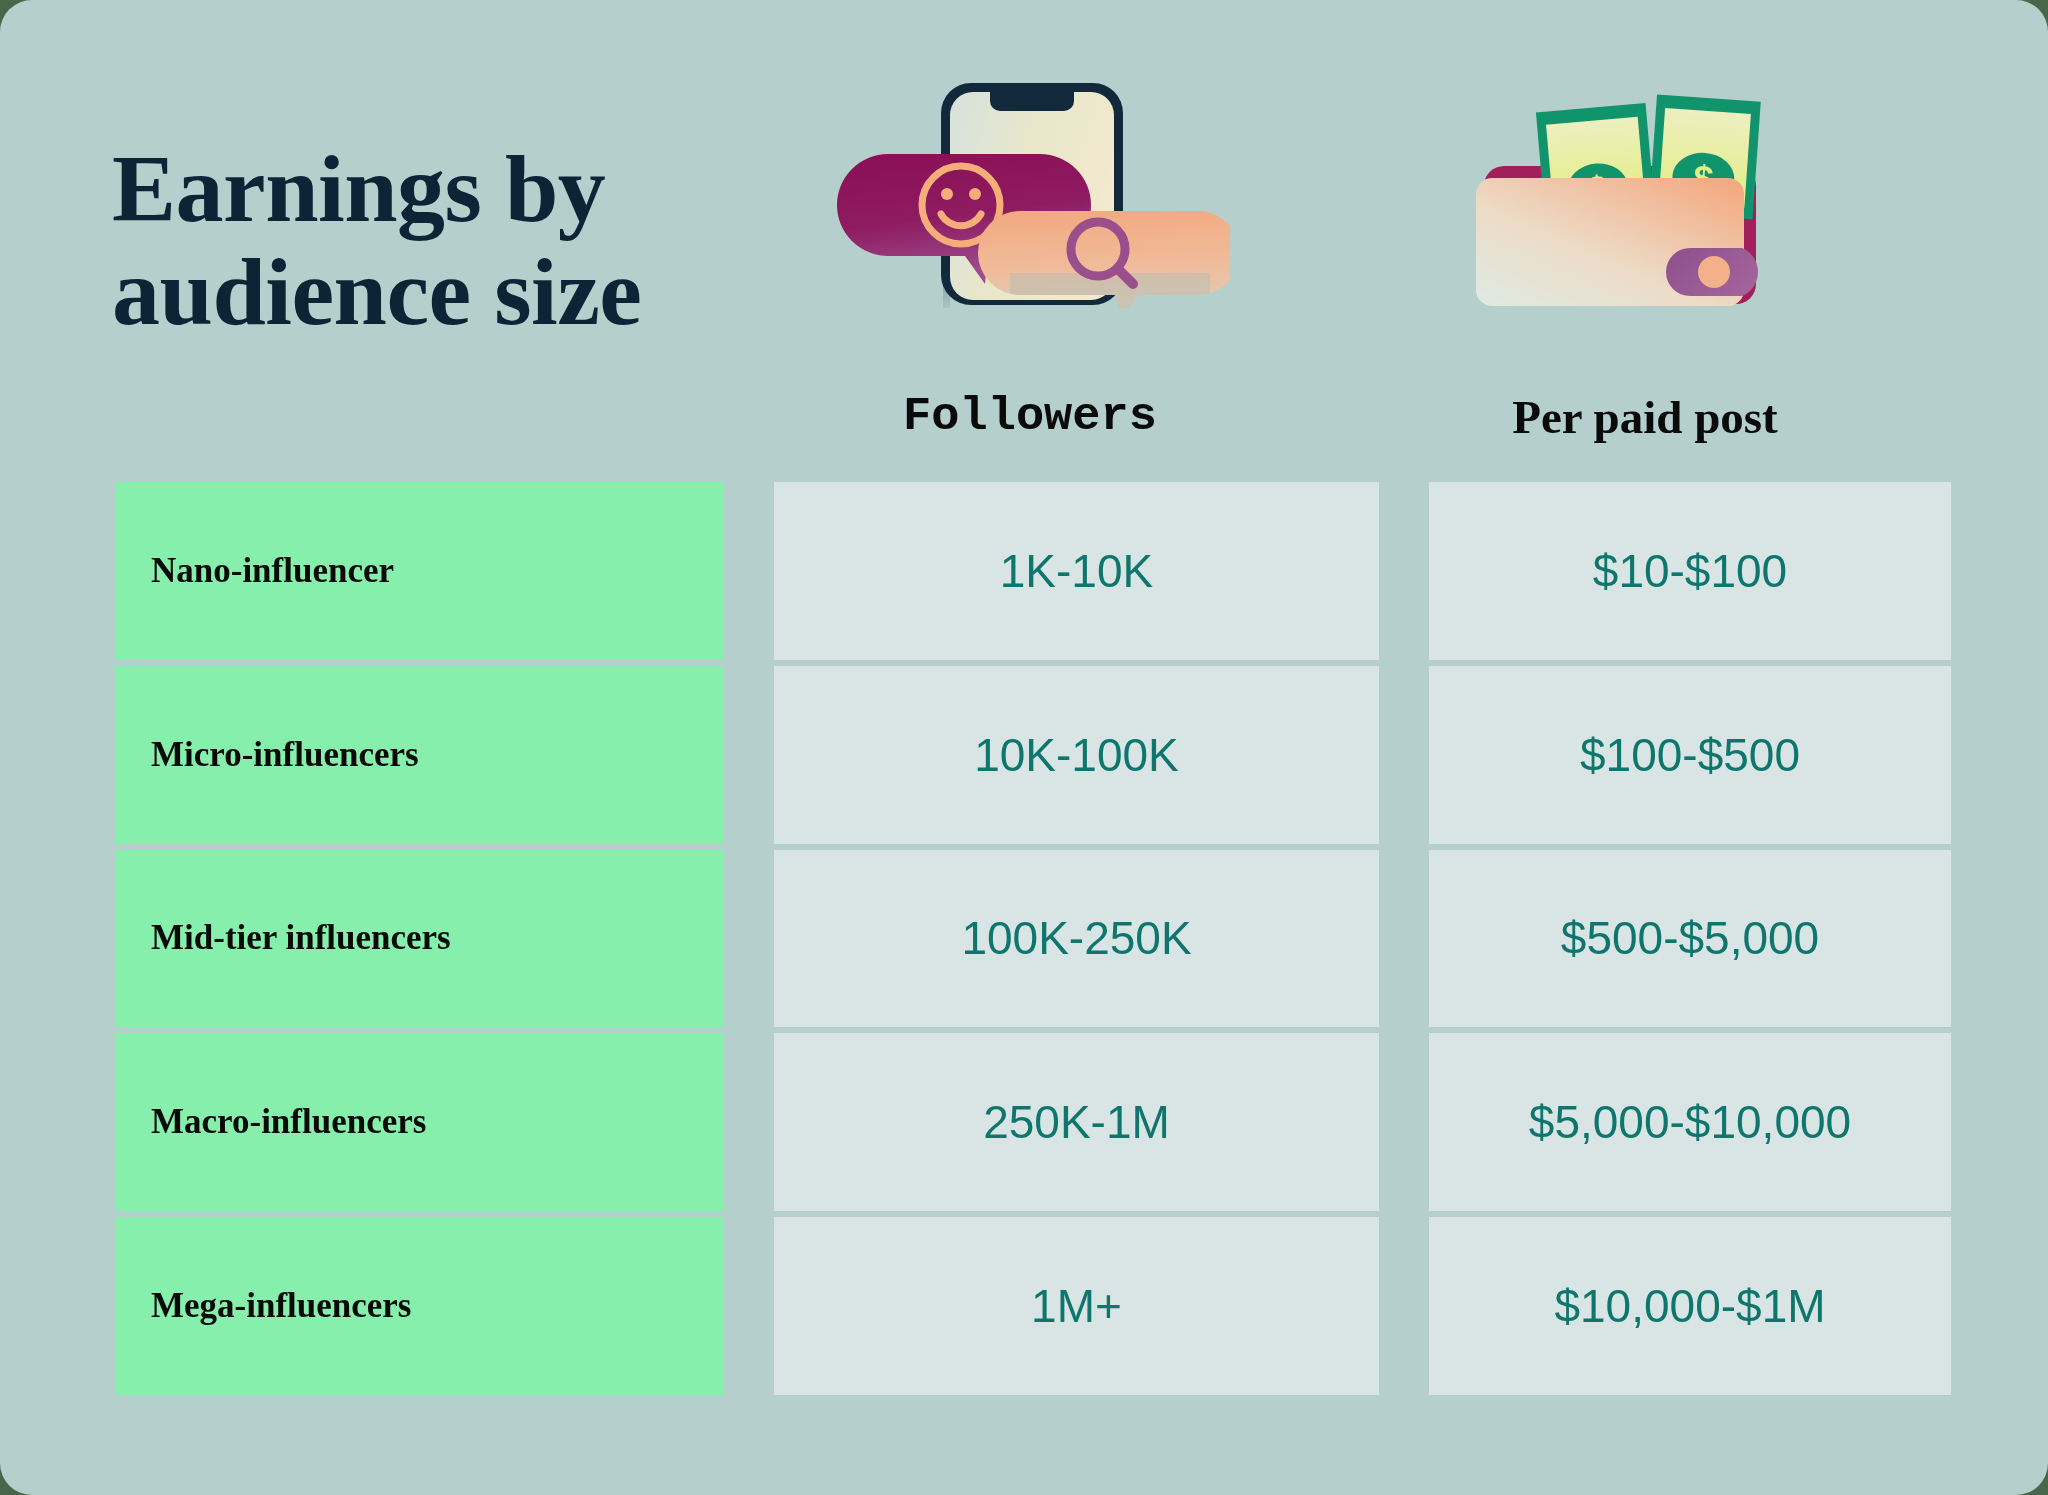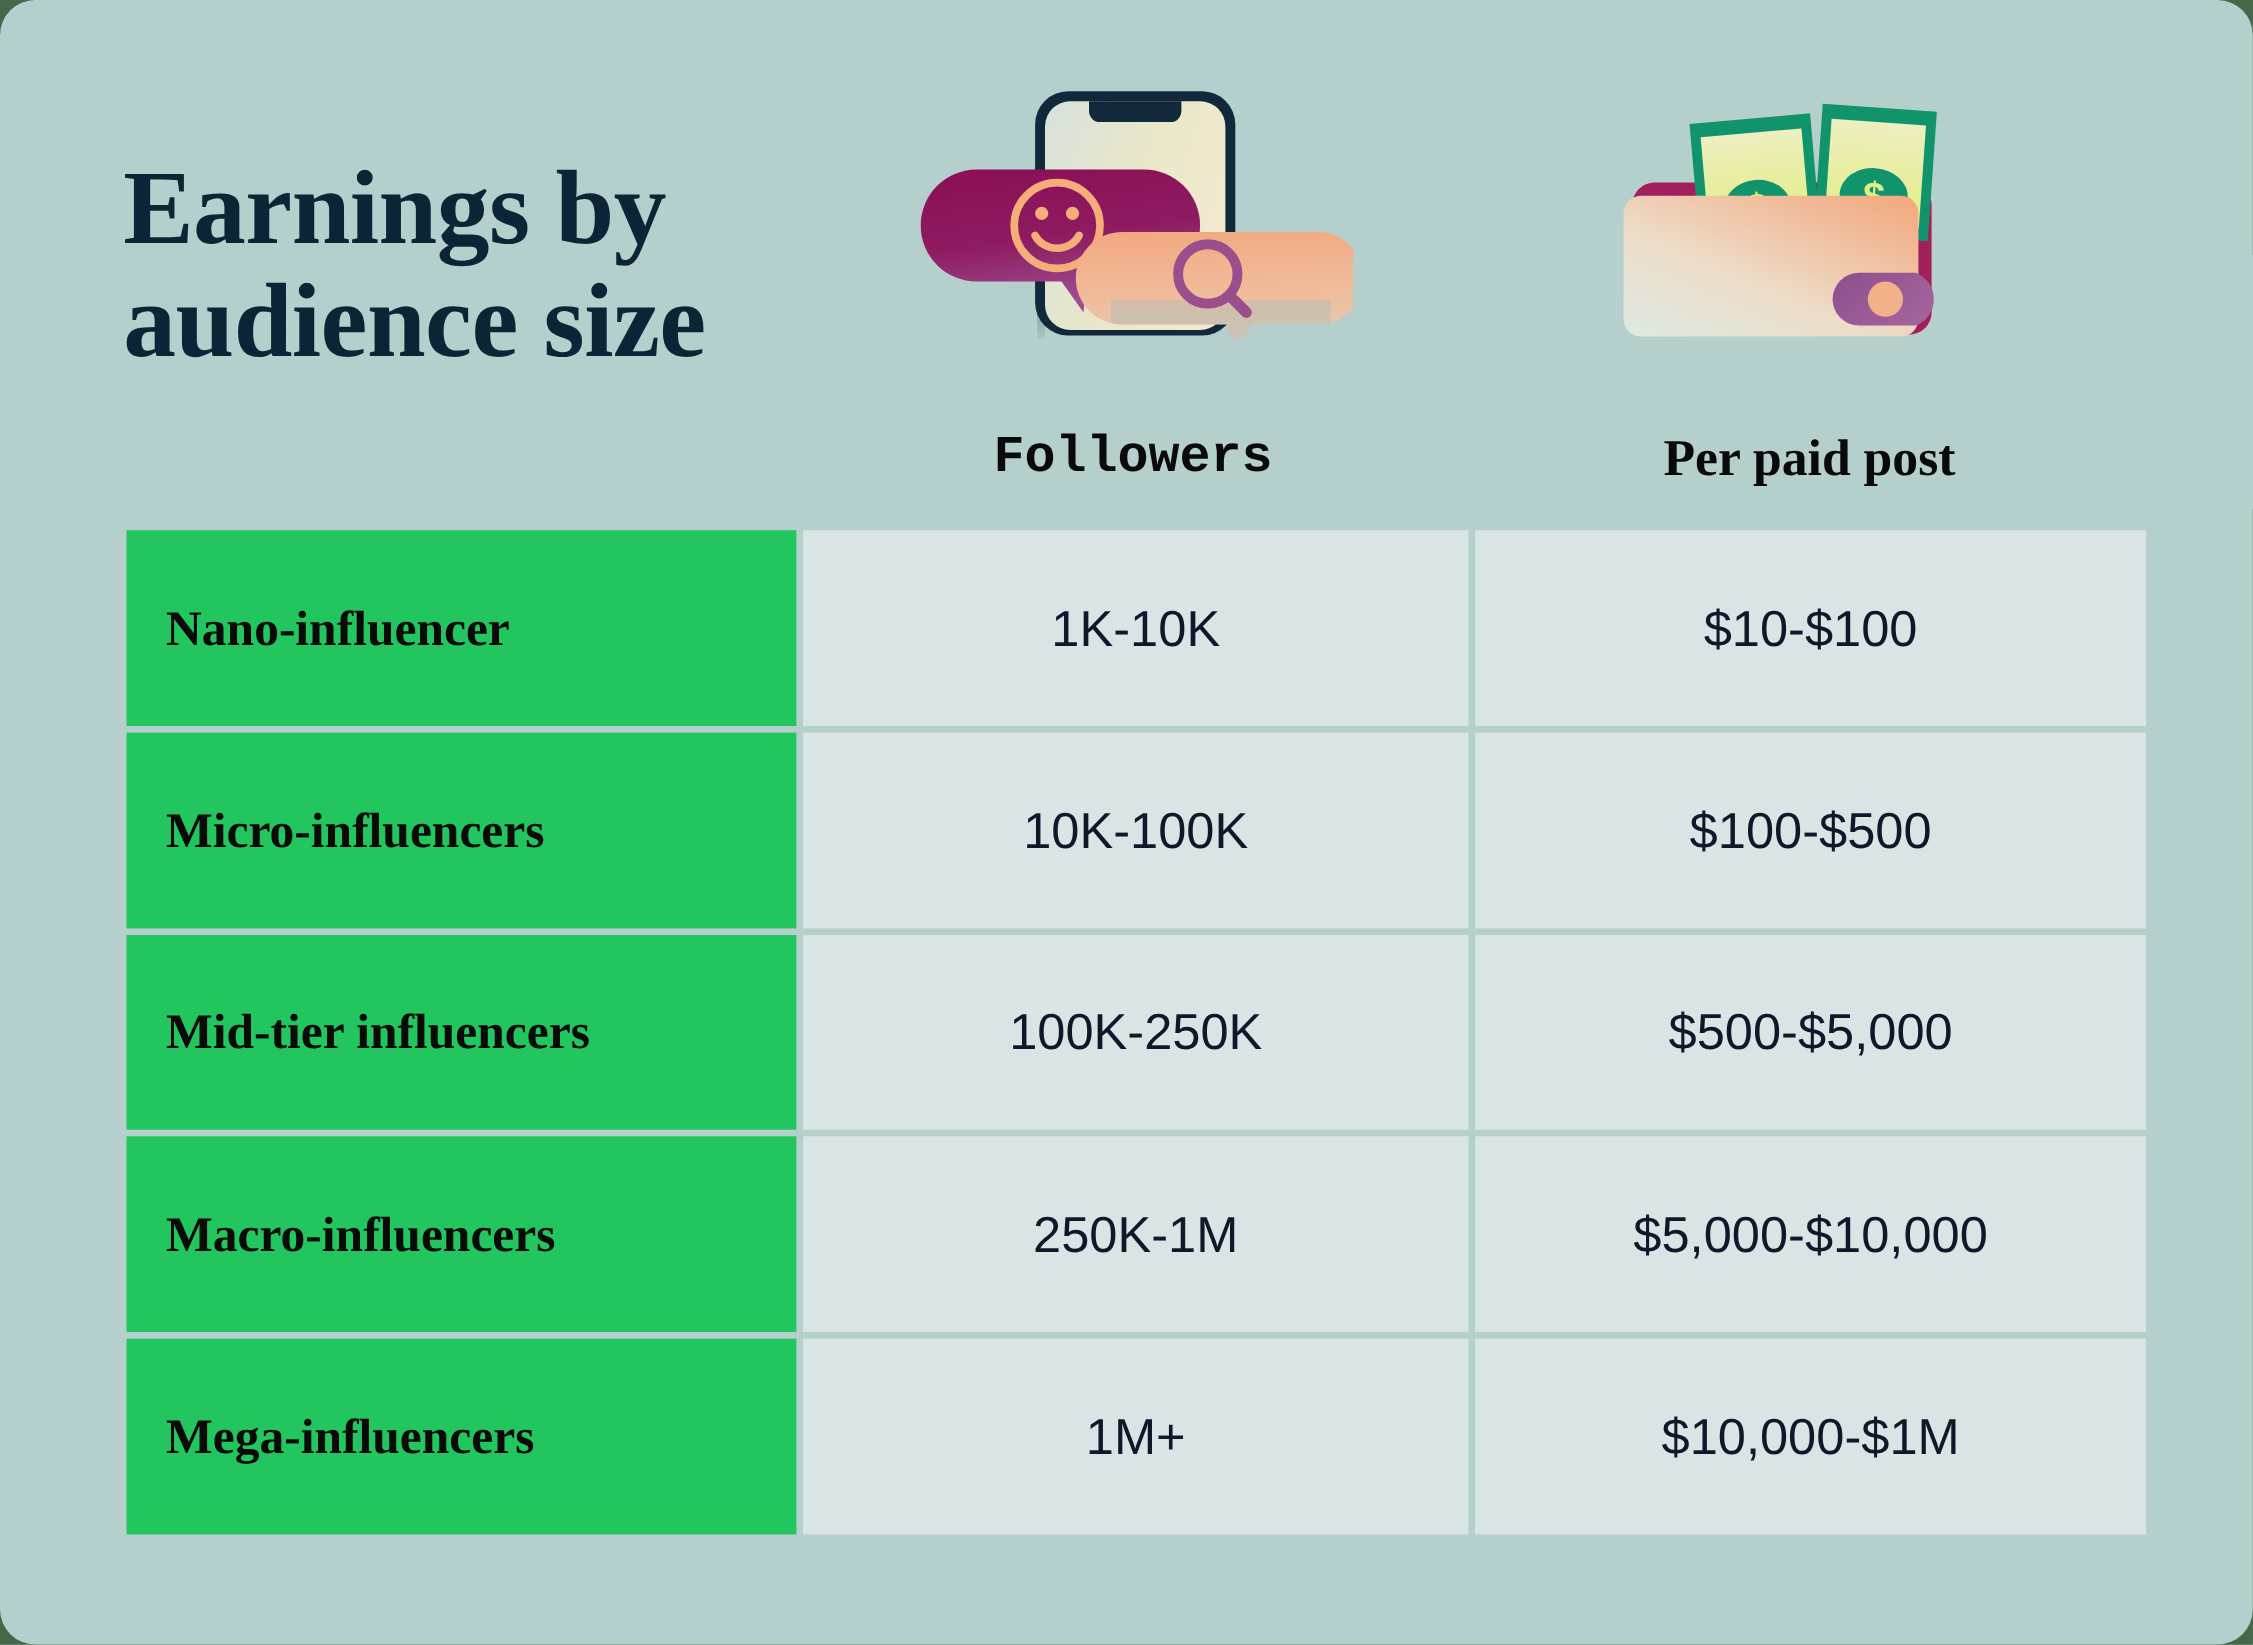--- a/index.html
+++ b/index.html
@@ -88,34 +88,35 @@
     min-height: 0;
   }
   .cell {
     display: flex;
     align-items: center;
     box-sizing: border-box;
   }
   .cell-label {
     width: 609px;
     flex: 0 0 609px;
-    background: #22c55e;
+    background: #86efac;
     padding-left: 36px;
     font-family: "Liberation Serif", serif;
     font-weight: bold;
-    font-size: 45px;
+    font-size: 35px;
     color: #0a0a0a;
   }
   .cell-val {
     flex: 1 1 0;
     background: #d9e5e4;
     justify-content: center;
     font-family: "Liberation Sans", sans-serif;
     font-size: 46px;
-    color: #0f172a;
+    color: #0f766e;
+    margin-left: 44px;
   }
   .cell-val.followers { flex: 0 0 605px; }
 </style>
 </head>
 <body>
 
 <div class="card">
 
   <div class="title">Earnings by
 audience size</div>

